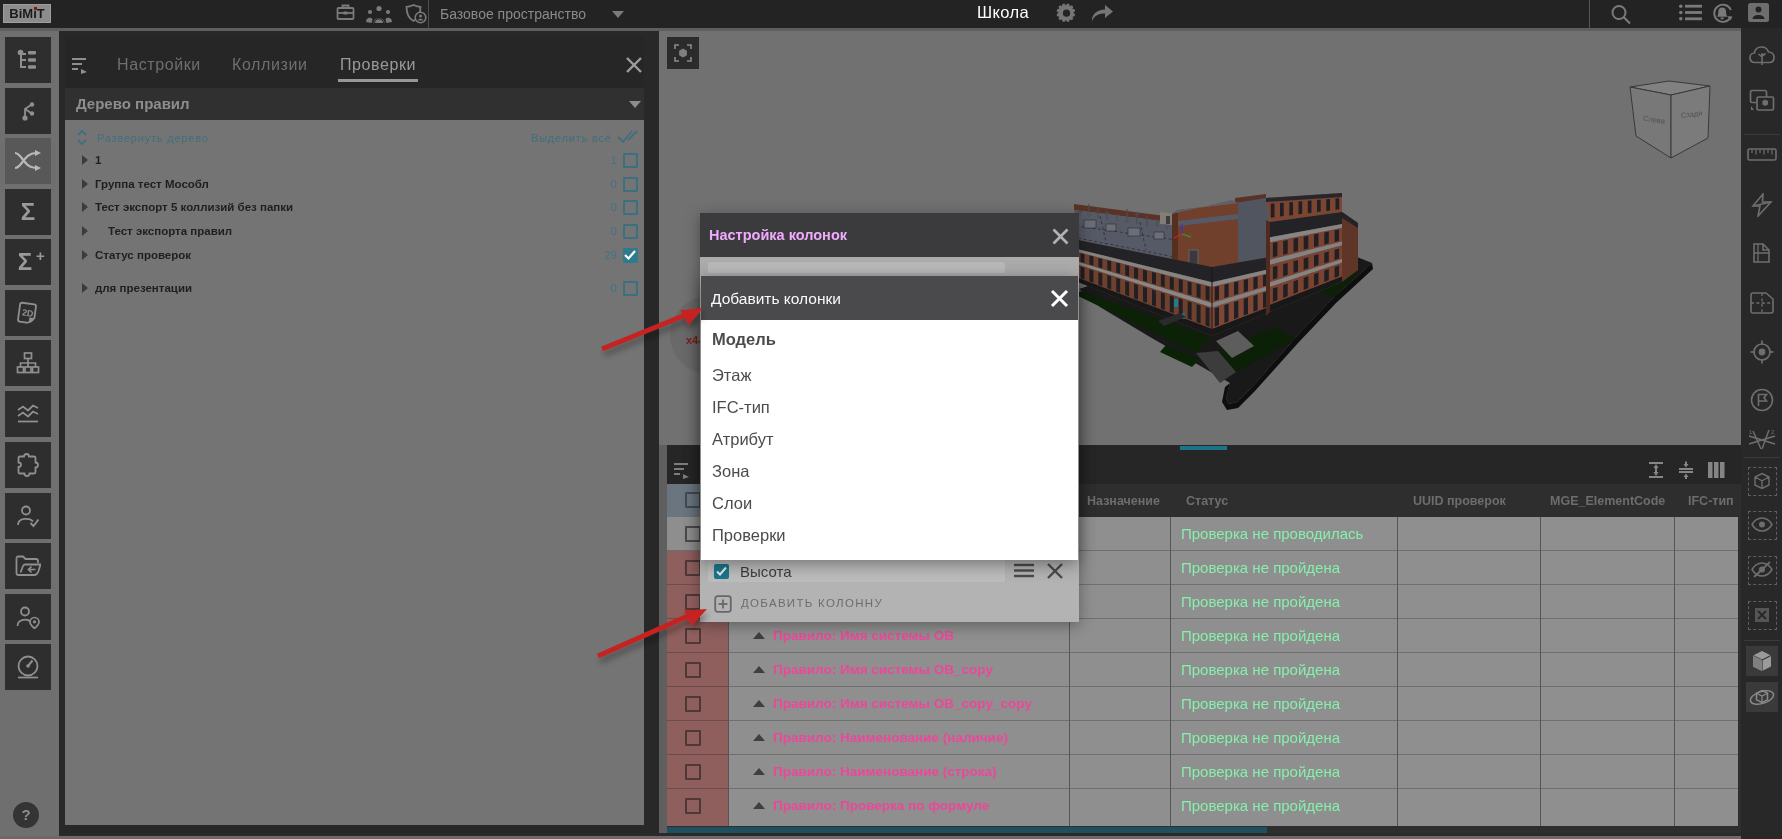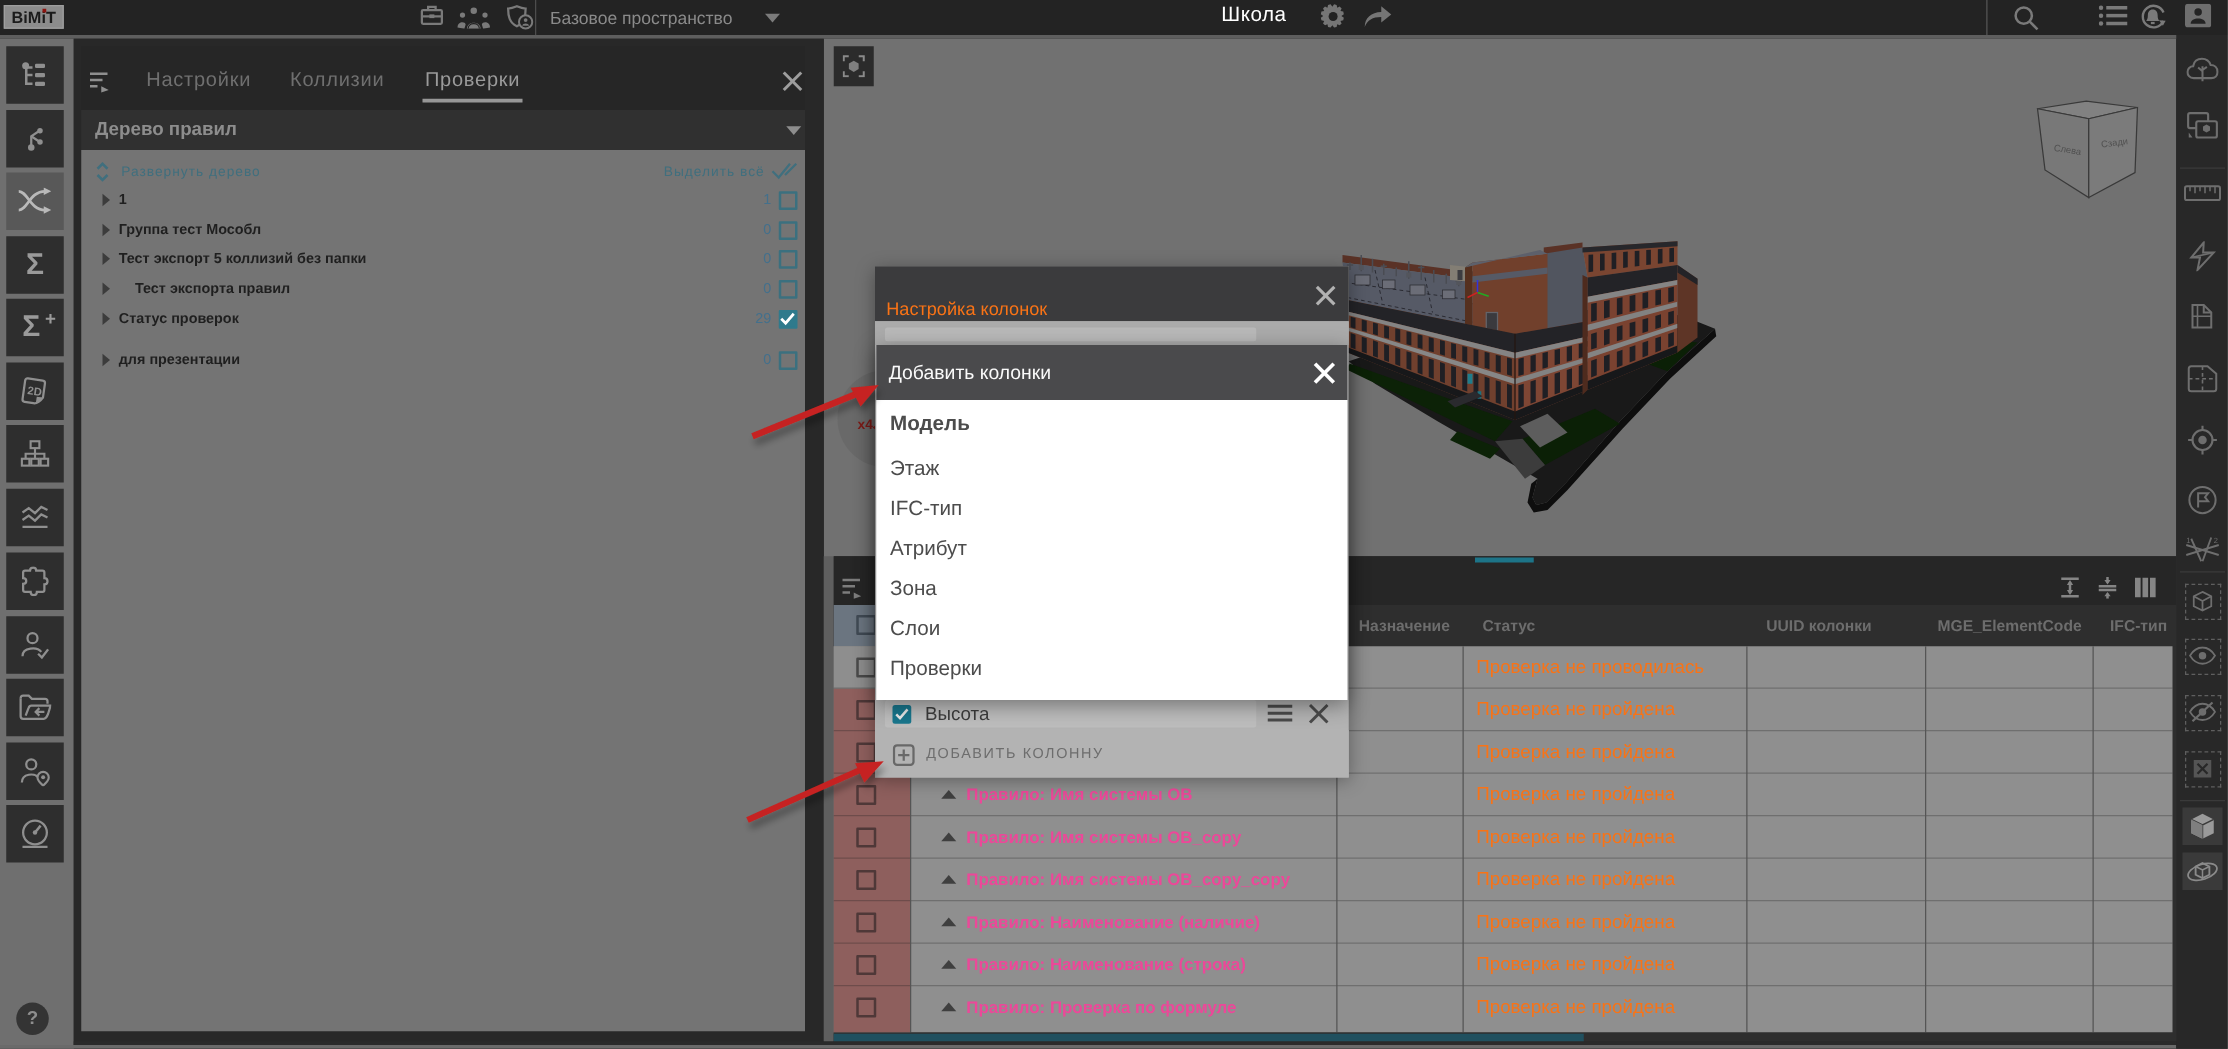--- a/index.html
+++ b/index.html
@@ -9,21 +9,21 @@
   #stage{position:relative;width:1782px;height:839px;overflow:hidden;}
   .tri{position:absolute;width:0;height:0;border-top:5px solid transparent;border-bottom:5px solid transparent;border-left:6px solid #3c3c3c;}
   .tlabel{position:absolute;font-size:11.5px;font-weight:bold;color:#1f1f1f;}
   .tcount{position:absolute;width:30px;text-align:right;font-size:11.5px;color:#43708c;}
   .tcb{position:absolute;width:11px;height:11px;border:2px solid #3b707f;border-radius:1px;}
   .rowsep{position:absolute;height:1px;background:rgba(30,30,30,0.28);}
   .colline{position:absolute;width:1px;background:#555555;}
   .cbx{position:absolute;width:12px;height:12px;border:2px solid #4a4a4a;border-radius:1px;}
   .cbxr{position:absolute;width:12px;height:12px;border:2px solid #4f3838;border-radius:1px;}
   .rulerow{position:absolute;font-size:13.5px;font-weight:bold;color:#ec4899;}
-  .statusrow{position:absolute;font-size:15px;color:#f97316;}
+  .statusrow{position:absolute;font-size:15px;color:#86efac;}
   .thead{position:absolute;font-size:12.5px;font-weight:bold;color:#6d6d6d;}
   .upTri{position:absolute;width:0;height:0;border-left:6px solid transparent;border-right:6px solid transparent;border-bottom:7px solid #3f3f3f;}
   .popitem{position:absolute;font-size:16.5px;color:#4c4c4c;}
 </style>
 </head>
 <body>
 <div id="stage">
 
   <div class="abs" style="left:0;top:0;width:1782px;height:28px;background:#232323;"></div>
   <div class="abs" style="left:0;top:28px;width:1782px;height:3px;background:#5e5e5e;"></div>
@@ -536,21 +536,21 @@
       <rect x="0" y="0" width="4.5" height="16" fill="#858585"></rect>
         <rect x="6" y="0" width="4.5" height="16" fill="#858585"></rect>
         <rect x="12" y="0" width="4.5" height="16" fill="#858585"></rect>
     </svg>
 
     <div class="abs" style="left:667px;top:484px;width:1074px;height:33px;background:#2e2e2e;"></div>
     <div class="abs" style="left:667px;top:484px;width:61px;height:33px;background:#6b7580;"></div>
     <div class="cbx" style="left:685px;top:492px;border-color:#404a54;"></div>
     <div class="thead" style="left:1087px;top:494px;">Назначение</div>
     <div class="thead" style="left:1186px;top:494px;">Статус</div>
-    <div class="thead" style="left:1413px;top:494px;">UUID колонки</div>
+    <div class="thead" style="left:1413px;top:494px;">UUID проверок</div>
     <div class="thead" style="left:1550px;top:494px;">MGE_ElementCode</div>
     <div class="thead" style="left:1688px;top:494px;">IFC-тип</div>
 
     <div class="abs" style="left:667px;top:517px;width:1071px;height:309px;background:#8f8f8f;"></div>
 
     <div class="abs" style="left:667px;top:517px;width:61px;height:34px;background:#8e8e8e;"></div>
     <div class="abs" style="left:667px;top:551px;width:61px;height:275px;background:#8e5f5d;"></div>
 
     <div id="seps">
 <div class="rowsep" style="left:667px;top:550px;width:1071px;"></div>
@@ -725,21 +725,21 @@
     </svg>
   </div>
 
   <div class="abs" style="left:670px;top:296px;width:78px;height:78px;border-radius:50%;background:#696969;"></div>
   <div class="abs" style="left:686px;top:334px;font-size:11px;font-weight:bold;color:#7c1b17;">х4</div>
   <div class="abs" style="left:698px;top:337px;width:0;height:0;border-top:5px solid transparent;border-bottom:5px solid transparent;border-right:7px solid #7c1b17;"></div>
   <div id="dialogs">
 
     <div class="abs" style="left:700px;top:213px;width:379px;height:409px;background:#b3b3b3;box-shadow:0 3px 14px rgba(0,0,0,0.35);"></div>
     <div class="abs" style="left:700px;top:213px;width:379px;height:44px;background:#3b3b3d;"></div>
-    <div class="abs" style="left:709px;top:240px;font-size:14.5px;color:#f97316;">Настройка колонок</div>
+    <div class="abs" style="left:709px;top:227px;font-size:14.5px;color:#f0abfc;font-weight:bold;">Настройка колонок</div>
     <svg class="abs" style="left:1052px;top:228px;" width="17" height="17" viewBox="0 0 17 17">
       <g stroke="#b2b2b2" stroke-width="2.6">
           <line x1="1.5" y1="1.5" x2="15.5" y2="15.5"></line>
           <line x1="15.5" y1="1.5" x2="1.5" y2="15.5"></line>
         </g>
     </svg>
     <div class="abs" style="left:700px;top:257px;width:379px;height:19px;background:#ababab;"></div>
     <div class="abs" style="left:708px;top:262px;width:297px;height:11px;background:#b9b9b9;border-radius:2px;"></div>
 
     <div class="abs" style="left:708px;top:560px;width:297px;height:22px;background:#bdbdbd;border-radius:2px;"></div>

